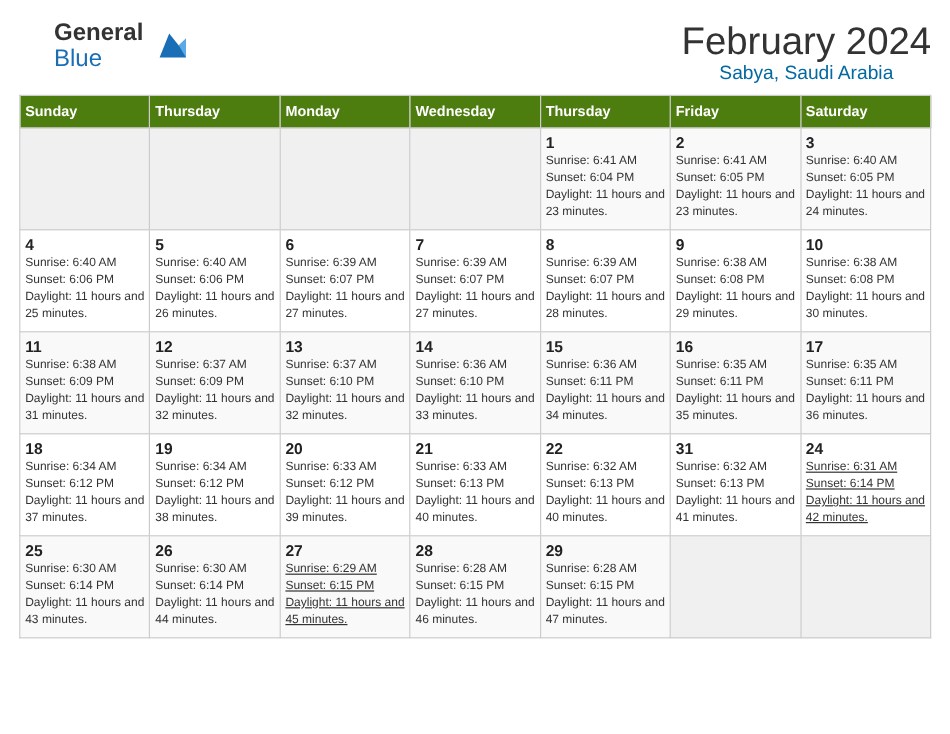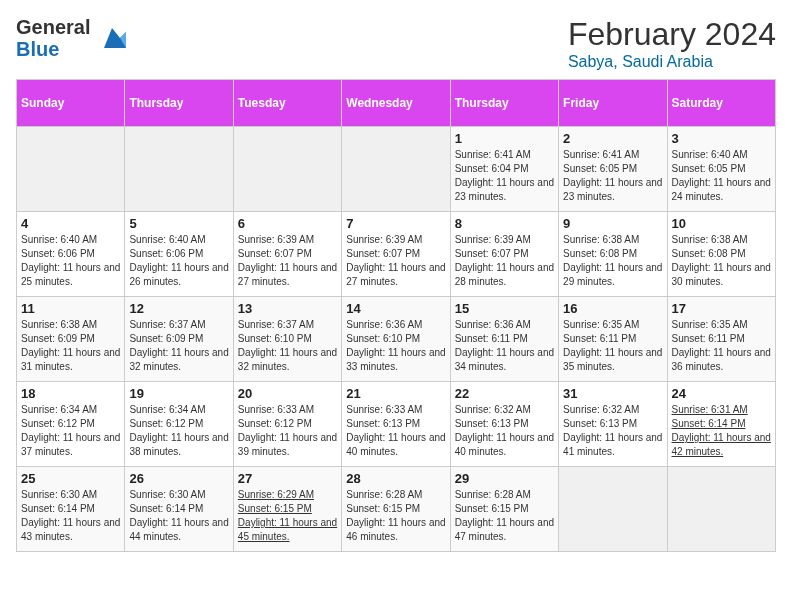--- a/index.html
+++ b/index.html
@@ -14,42 +14,42 @@
       display: flex;
       justify-content: space-between;
       align-items: flex-start;
       margin-bottom: 8px;
     }
     .logo {
       display: flex;
       align-items: center;
     }
     .title-block {
-      text-align: left;
+      text-align: center;
     }
     .month-year {
       font-size: 32px;
       font-weight: normal;
       color: #333;
     }
     .location {
       font-size: 16px;
       color: #0369a1;
     }
     table {
       width: 100%;
       border-collapse: collapse;
       table-layout: fixed;
     }
     thead tr th {
-      background-color: #d946ef;
+      background-color: #4d7c0f;
       color: #fff;
       font-size: 12px;
       font-weight: bold;
-      padding: 16px 4px;
+      padding: 6px 4px;
       text-align: left;
       border: 1px solid #ccc;
     }
     tbody tr td {
       vertical-align: top;
       border: 1px solid #ccc;
       padding: 4px;
       font-size: 10px;
       color: #333;
       height: 85px;
@@ -72,46 +72,46 @@
     .empty-cell {
       background: #f0f0f0 !important;
     }
   </style>
 </head>
 <body>
 
 <div class="header">
   <div class="logo">
     <div>
-      <div style="display:flex;align-items:center;">
+      <div style="display:flex;align-items:center;margin-left:29px;">
         <div>
           <div style="font-size:20px;font-weight:bold;color:#333;line-height:1.1;">
             <span style="color:#333;">General</span>
           </div>
-          <div style="font-size:20px;font-weight:bold;color:#1a6eb5;line-height:1.1;">Blue</div>
+          <div style="font-size:20px;font-weight:normal;color:#1a6eb5;line-height:1.1;">Blue</div>
         </div>
         <svg width="36" height="36" viewBox="0 0 36 36" style="margin-left:4px;">
           <polygon points="10,28 18,8 26,18 32,12 32,28" fill="#1a6eb5"></polygon>
           <polygon points="26,18 32,12 32,28" fill="#5aaae8"></polygon>
         </svg>
       </div>
     </div>
   </div>
   <div class="title-block">
     <div class="month-year">February 2024</div>
     <div class="location">Sabya, Saudi Arabia</div>
   </div>
 </div>
 
 <table>
   <thead>
     <tr>
     <th>Sunday</th>
         <th>Thursday</th>
-        <th>Tuesday</th>
+        <th>Monday</th>
         <th>Wednesday</th>
         <th>Thursday</th>
         <th>Friday</th>
         <th>Saturday</th>
       </tr>
   </thead>
   <tbody id="calendar-body">
   <tr>
         <td class="empty-cell"></td>
         <td class="empty-cell"></td>

